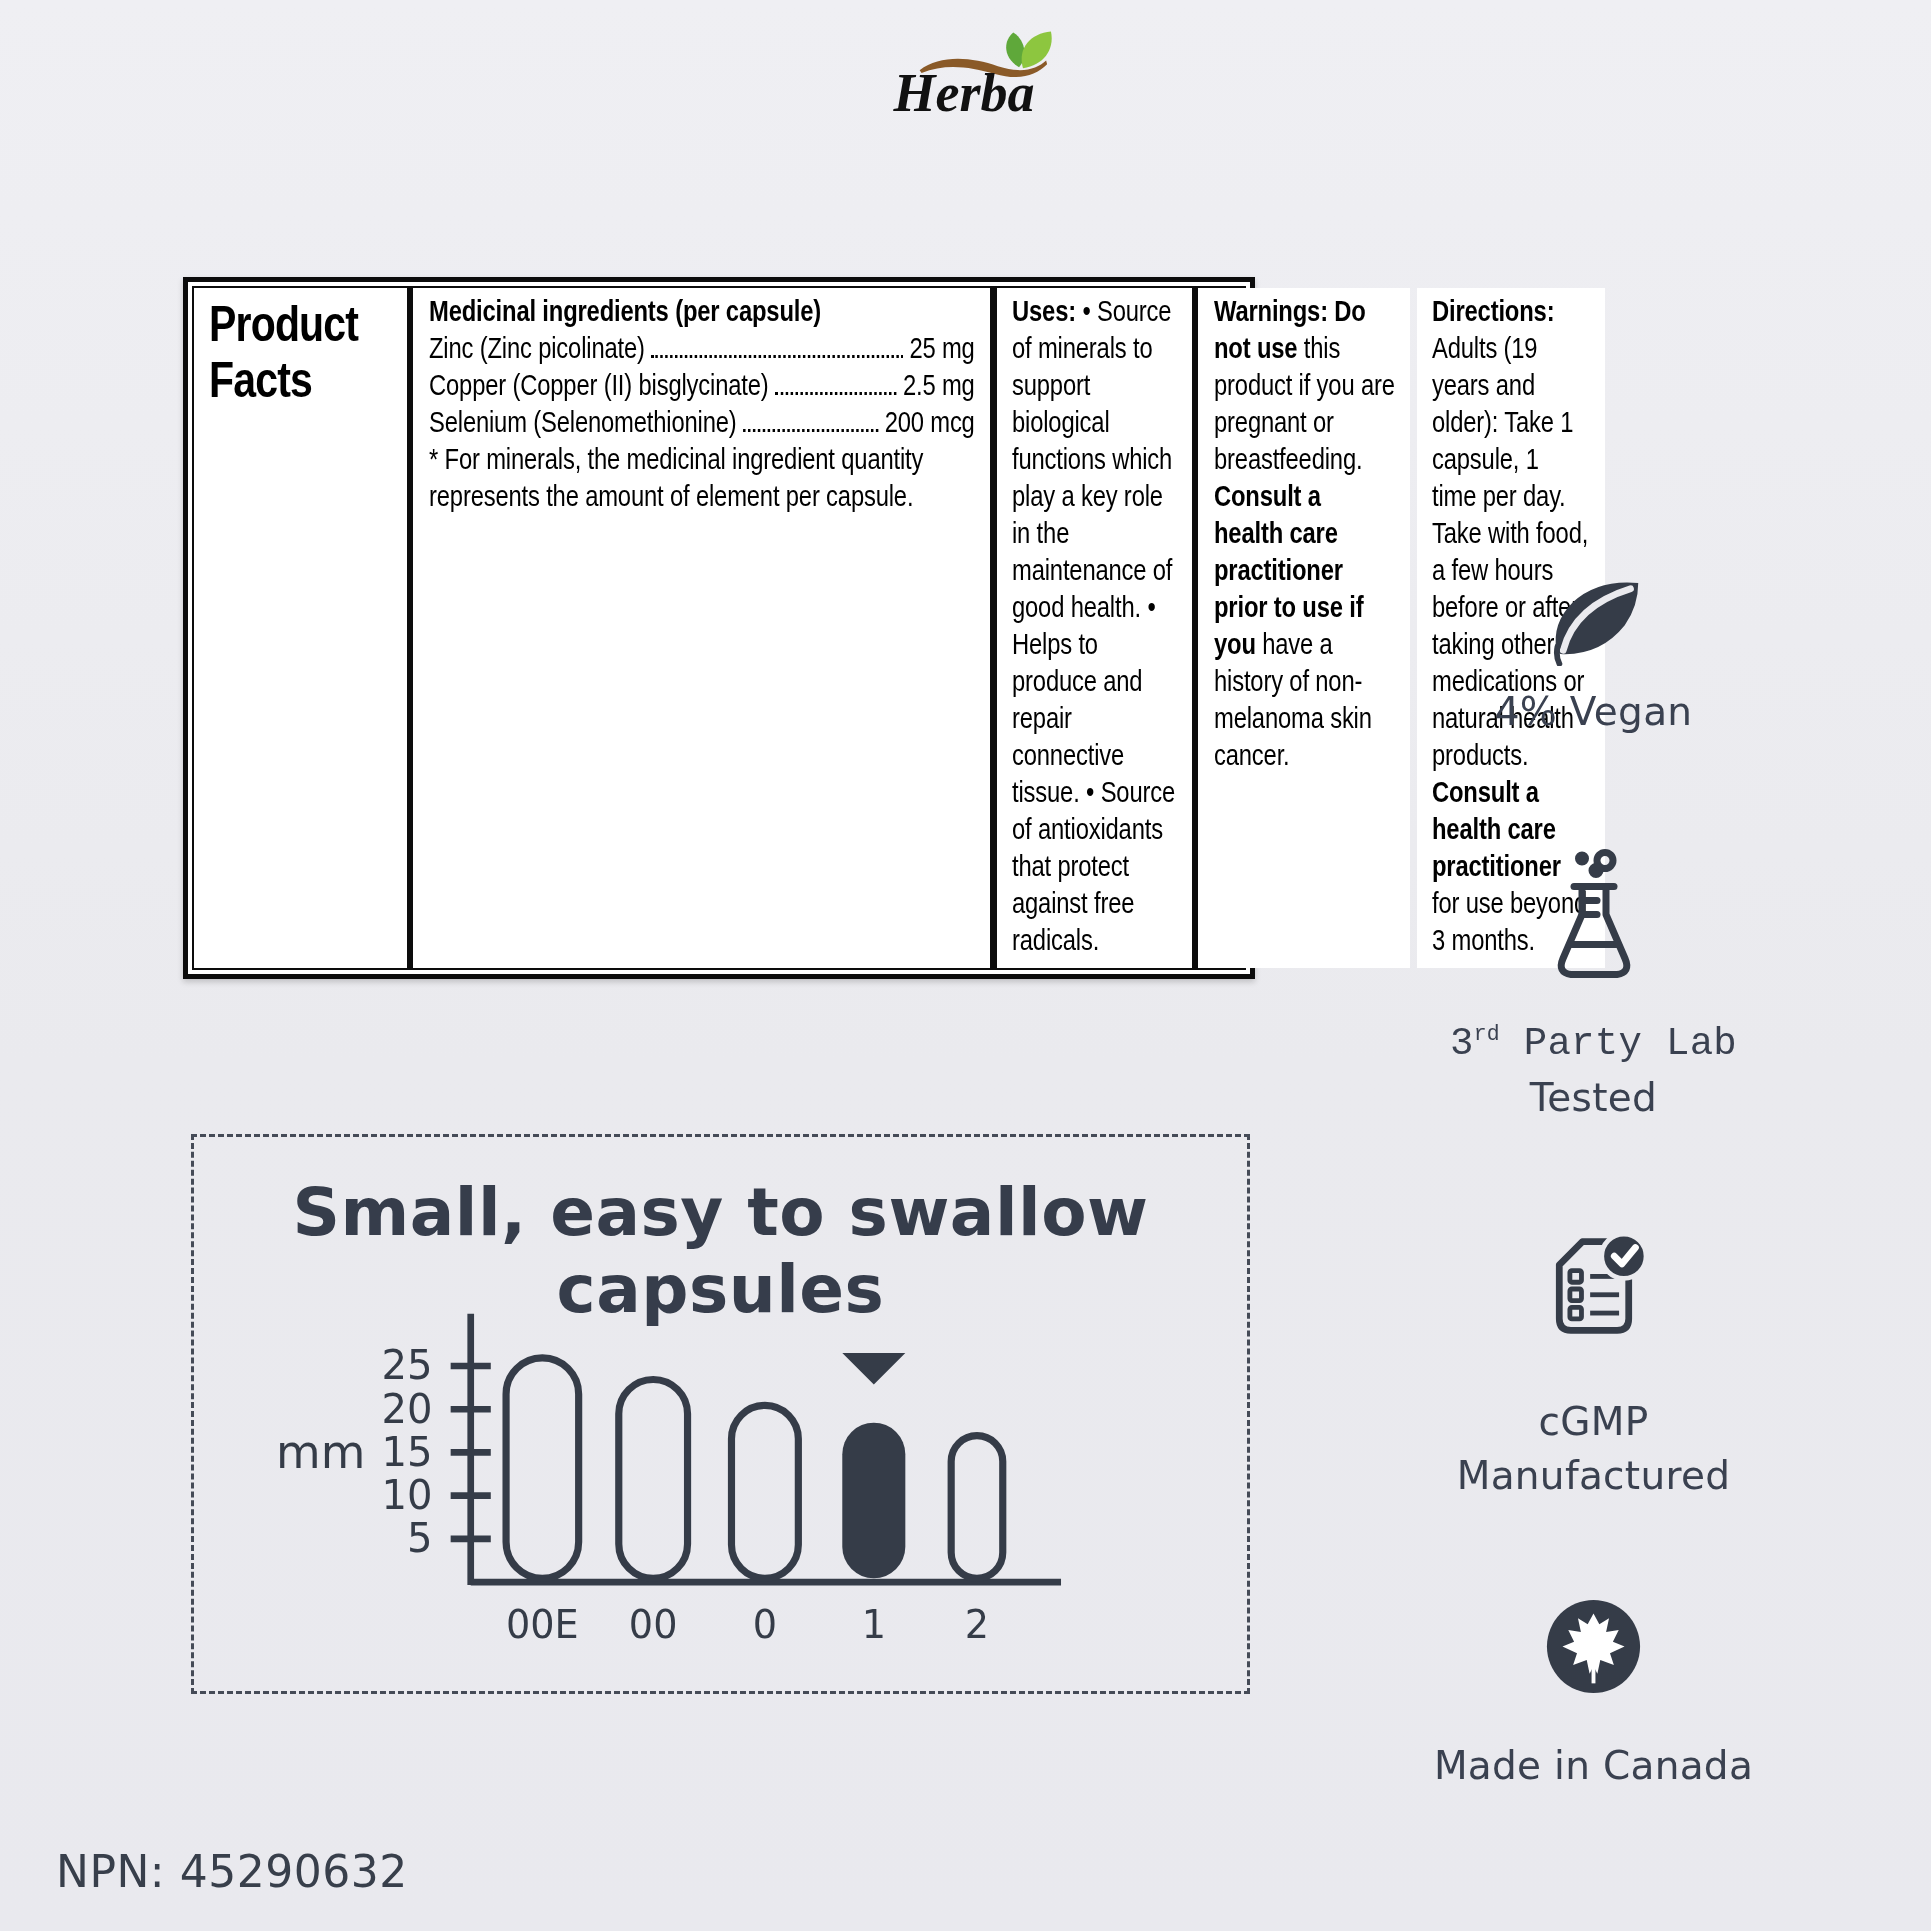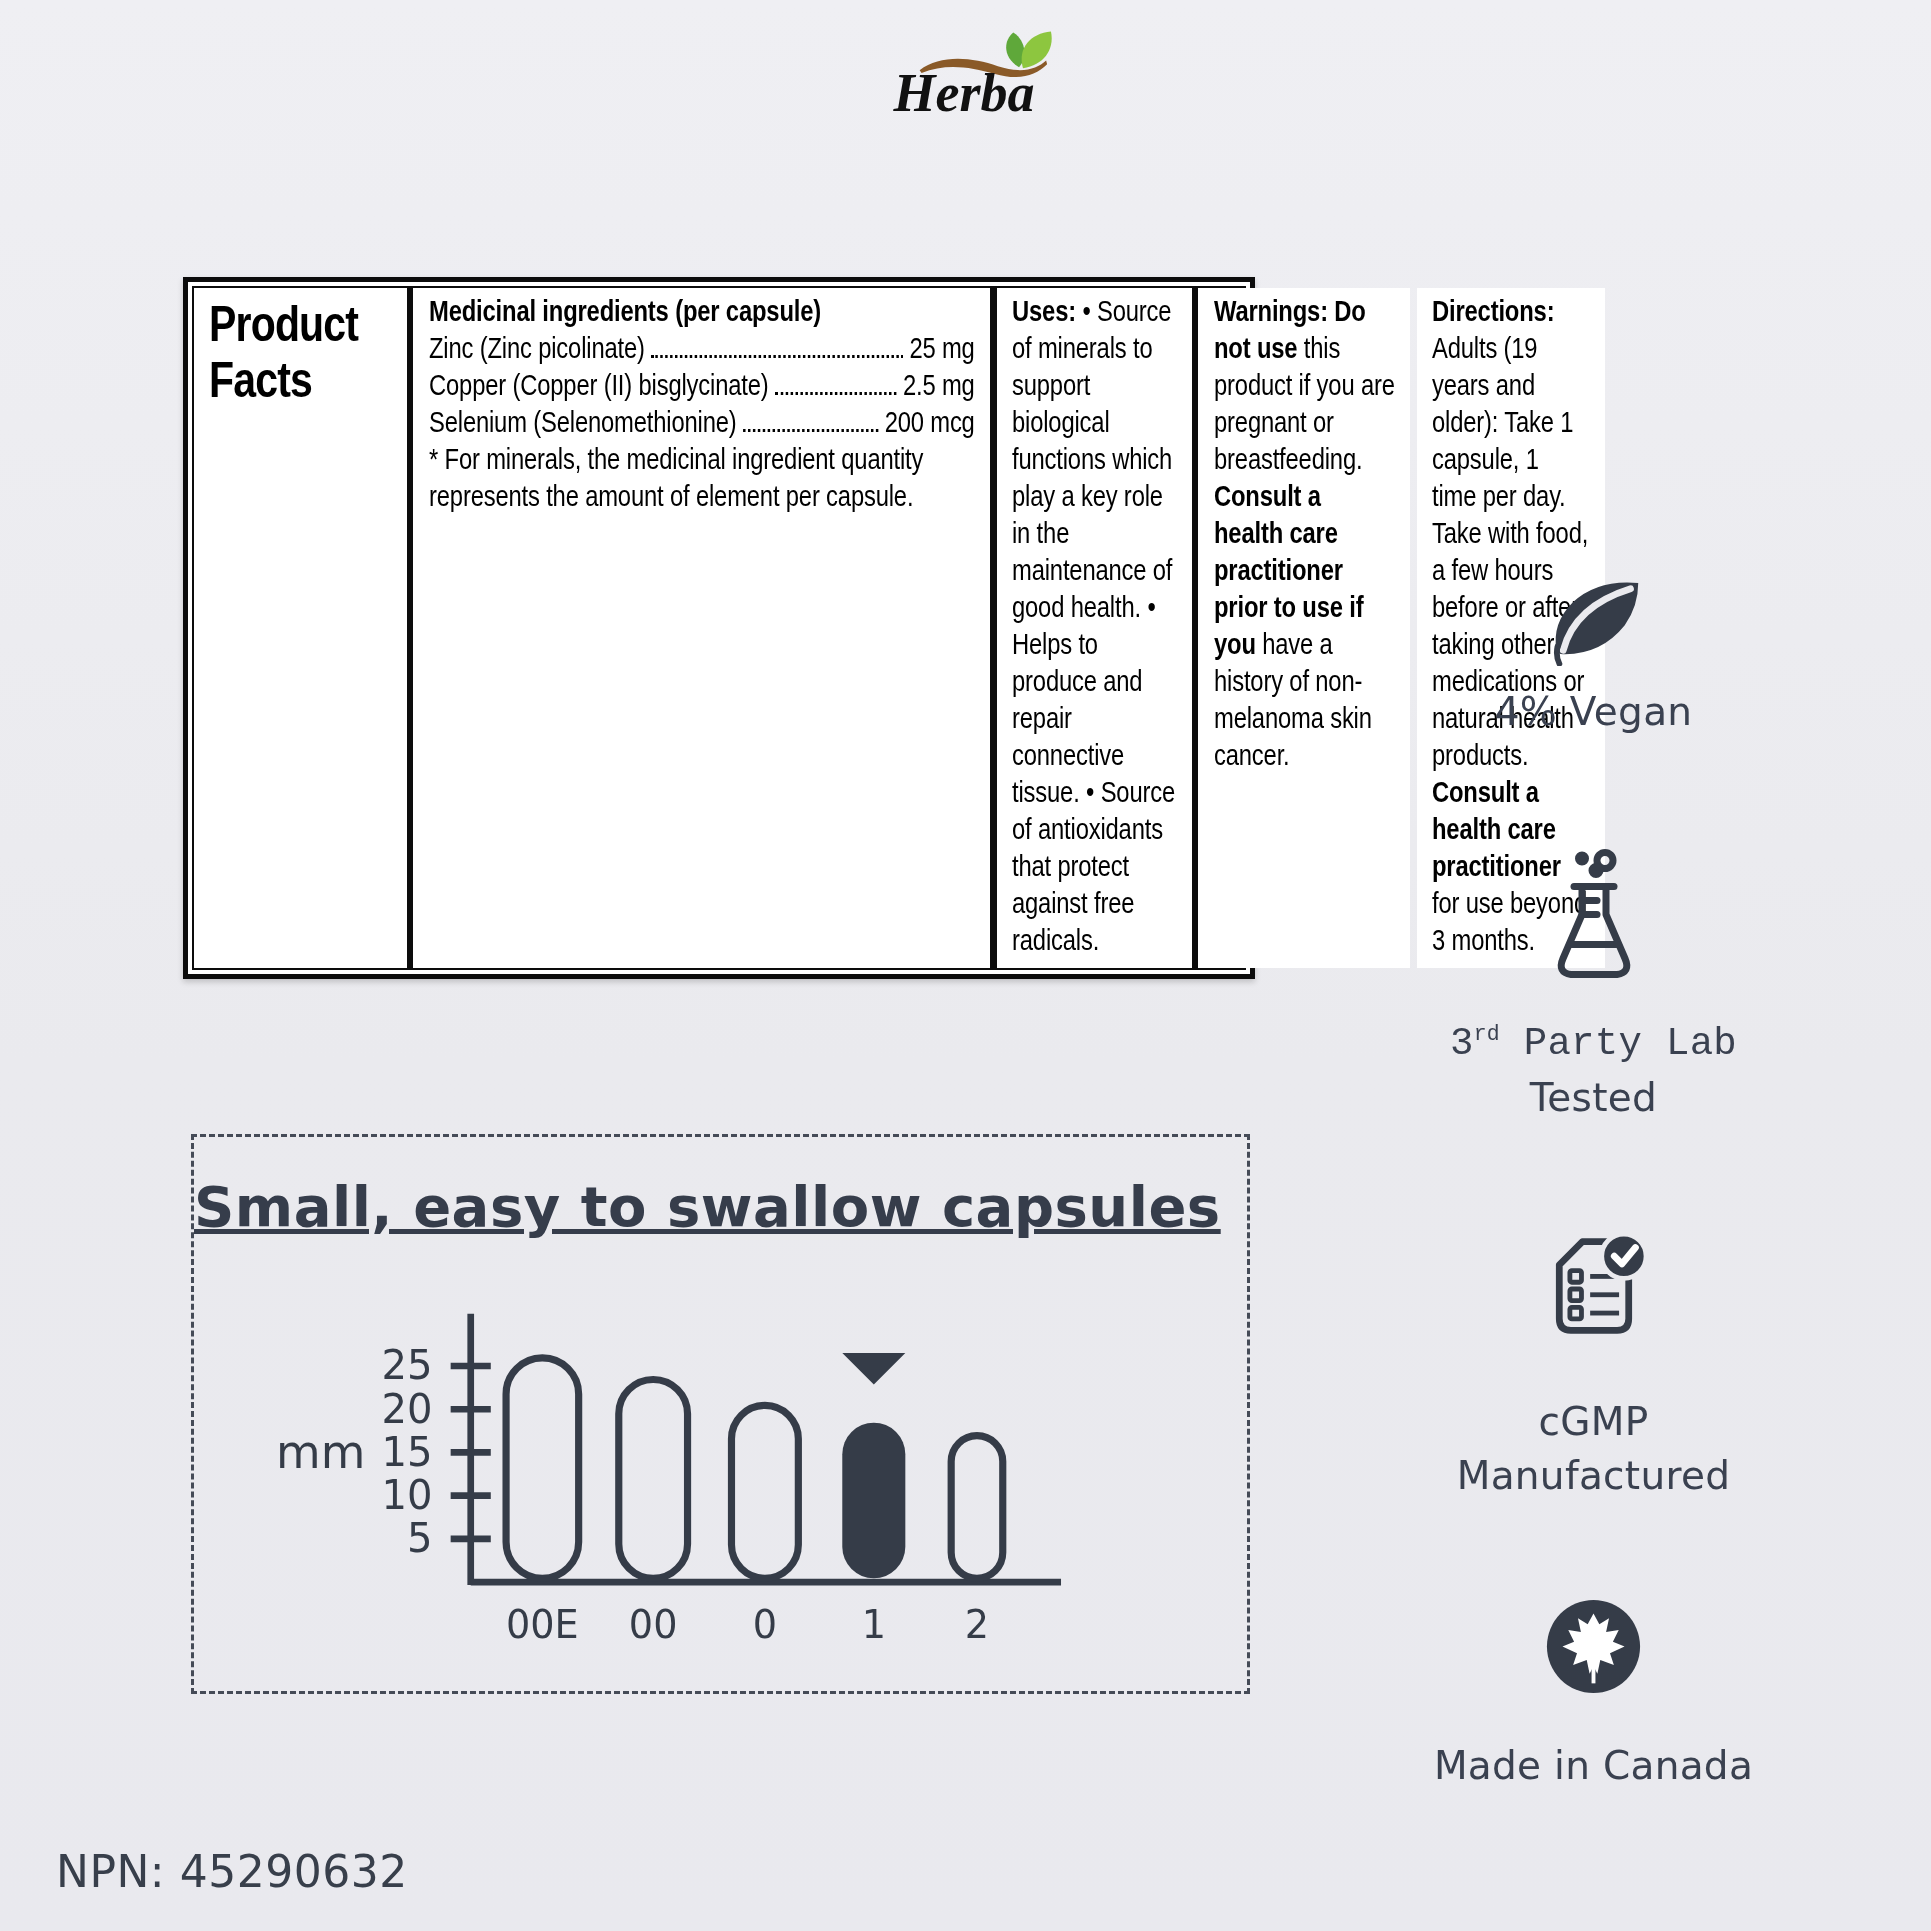--- a/index.html
+++ b/index.html
@@ -36,22 +36,22 @@
   .irow{display:flex;align-items:flex-end;}
   .iname,.ival{white-space:nowrap;}
   .lead{flex:1;border-bottom:3.9px dotted #000;margin:0 7.7px 8.7px 7.7px;min-width:29px;}
 
   
   .capbox{
     position:absolute;left:191px;top:1134px;width:1059px;height:560px;
     border:3.9px dashed #454b57;box-sizing:border-box;
   }
   .cap-title{
-    position:absolute;left:0;top:37px;width:100%;
-    font-weight:bold;font-size:56px;color:#363d4b;letter-spacing:0.5px;text-decoration:underline;
+    position:absolute;left:0;top:37px;width:100%;text-align:center;
+    font-weight:bold;font-size:66px;color:#363d4b;letter-spacing:0.5px;
   }
   .capbox svg{position:absolute;left:0;top:0;width:100%;height:100%;}
   #capsule-chart text{font-family:"DejaVu Sans",sans-serif;}
 
   
   .badge{
     position:absolute;left:1405px;width:377px;text-align:center;
     color:#3a4150;font-size:39px;line-height:54px;letter-spacing:0.3px;
   }
   .badge svg{display:block;margin:0 auto;}

